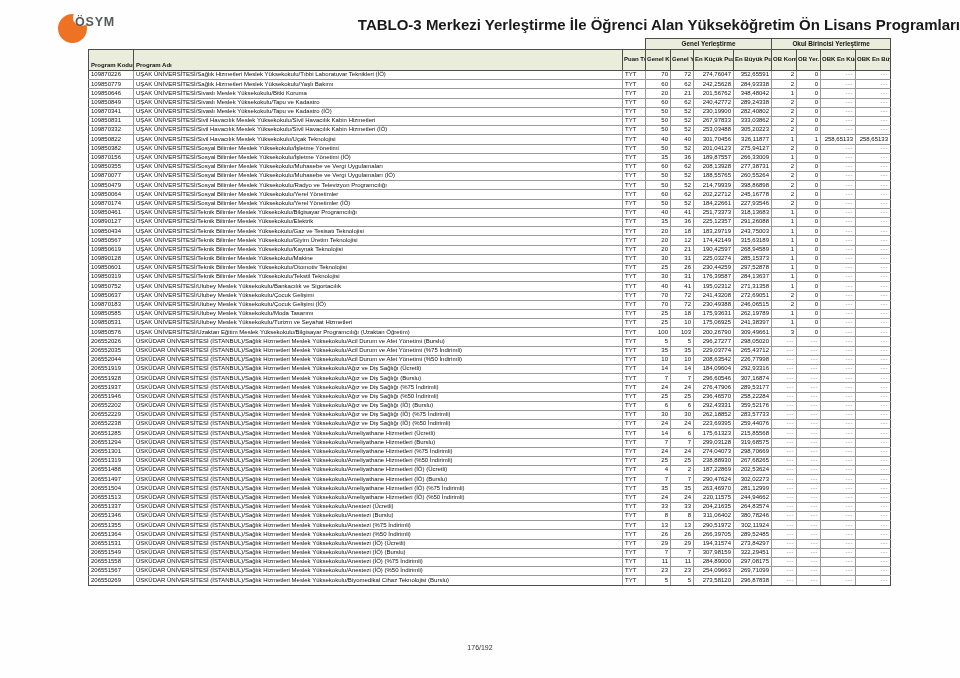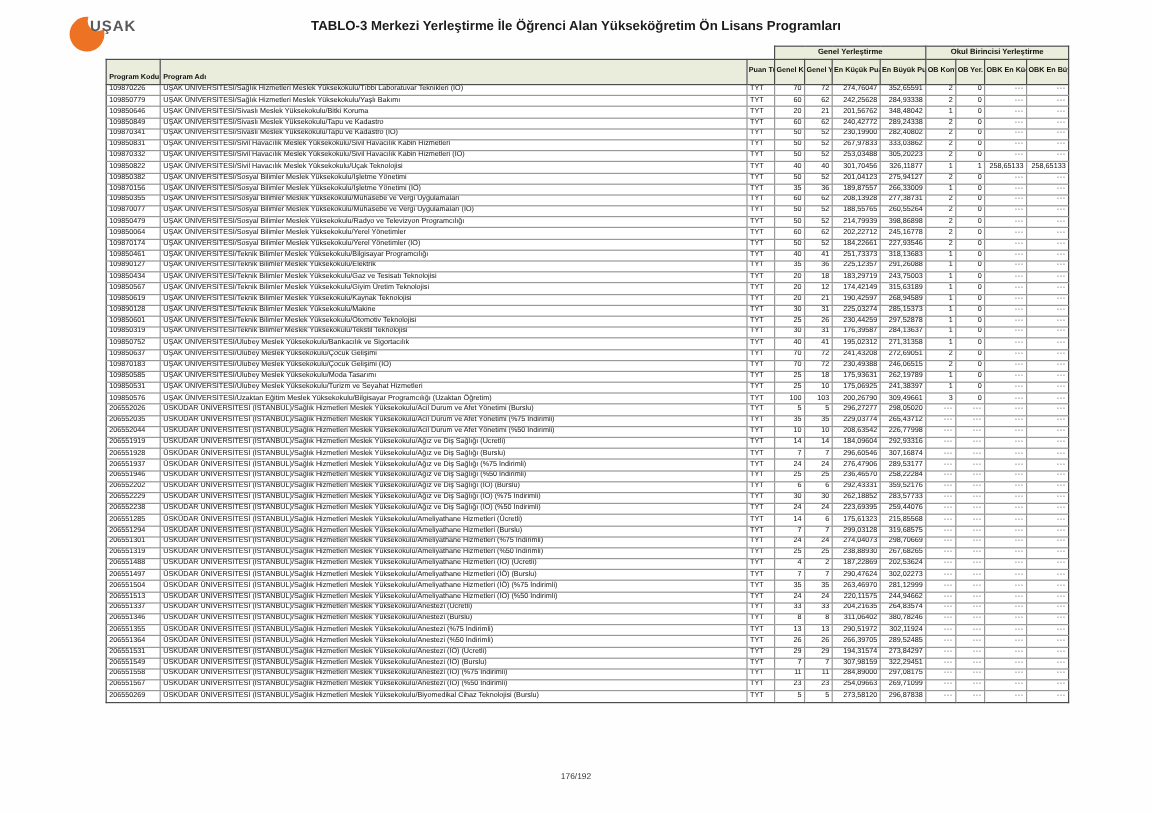--- a/index.html
+++ b/index.html
@@ -10,22 +10,22 @@
   }
   
   .logo { position:absolute; left:58px; top:12px; width:120px; height:34px; }
   .logo-circle { position:absolute; left:0; top:2px; width:29px; height:29px;
     border-radius:50%; background:#ED7224; }
   .logo-notch { position:absolute; left:15px; top:-3px; width:17px; height:17px;
     border-radius:50%; background:#fefefe; }
   .logo-text { position:absolute; left:17px; top:3px; font-size:12.5px; font-weight:bold;
     color:#58595b; letter-spacing:0.8px; }
   
-  .title { position:absolute; left:0; top:16px; width:960px; text-align:center;
-    font-size:11px; font-weight:bold; color:#1a1a1a; }
+  .title { position:absolute; left:0; top:16px; width:960px; text-align:right;
+    font-size:15px; font-weight:bold; color:#1a1a1a; }
   
   table.main { position:absolute; left:88px; top:38px; width:802px;
     border-collapse:collapse; table-layout:fixed; }
   table.main th, table.main td {
     overflow:hidden; white-space:nowrap; font-size:6px; line-height:1.25;
   }
   thead th { background:#EAEDDB; border:1px solid #4d4d4d; font-weight:bold;
     text-align:center; padding:1px 1px; white-space:normal; }
   thead th.nofill { background:transparent; border:none; }
   thead tr.grouprow th { height:11px; font-size:6.4px; }
@@ -45,21 +45,21 @@
     font-size:7px; color:#333; }
 </style>
 </head>
 <body>
 
 <div class="page">
 
   <div class="logo">
     <div class="logo-circle"></div>
     <div class="logo-notch"></div>
-    <span class="logo-text">UŞAK</span>
+    <span class="logo-text">ÖSYM</span>
   </div>
 
   <div class="title">TABLO-3 Merkezi Yerleştirme İle Öğrenci Alan Yükseköğretim Ön Lisans Programları</div>
 
   <table class="main">
     <colgroup>
       <col style="width:45px">
         <col style="width:489px">
         <col style="width:23px">
       <col style="width:25px">

